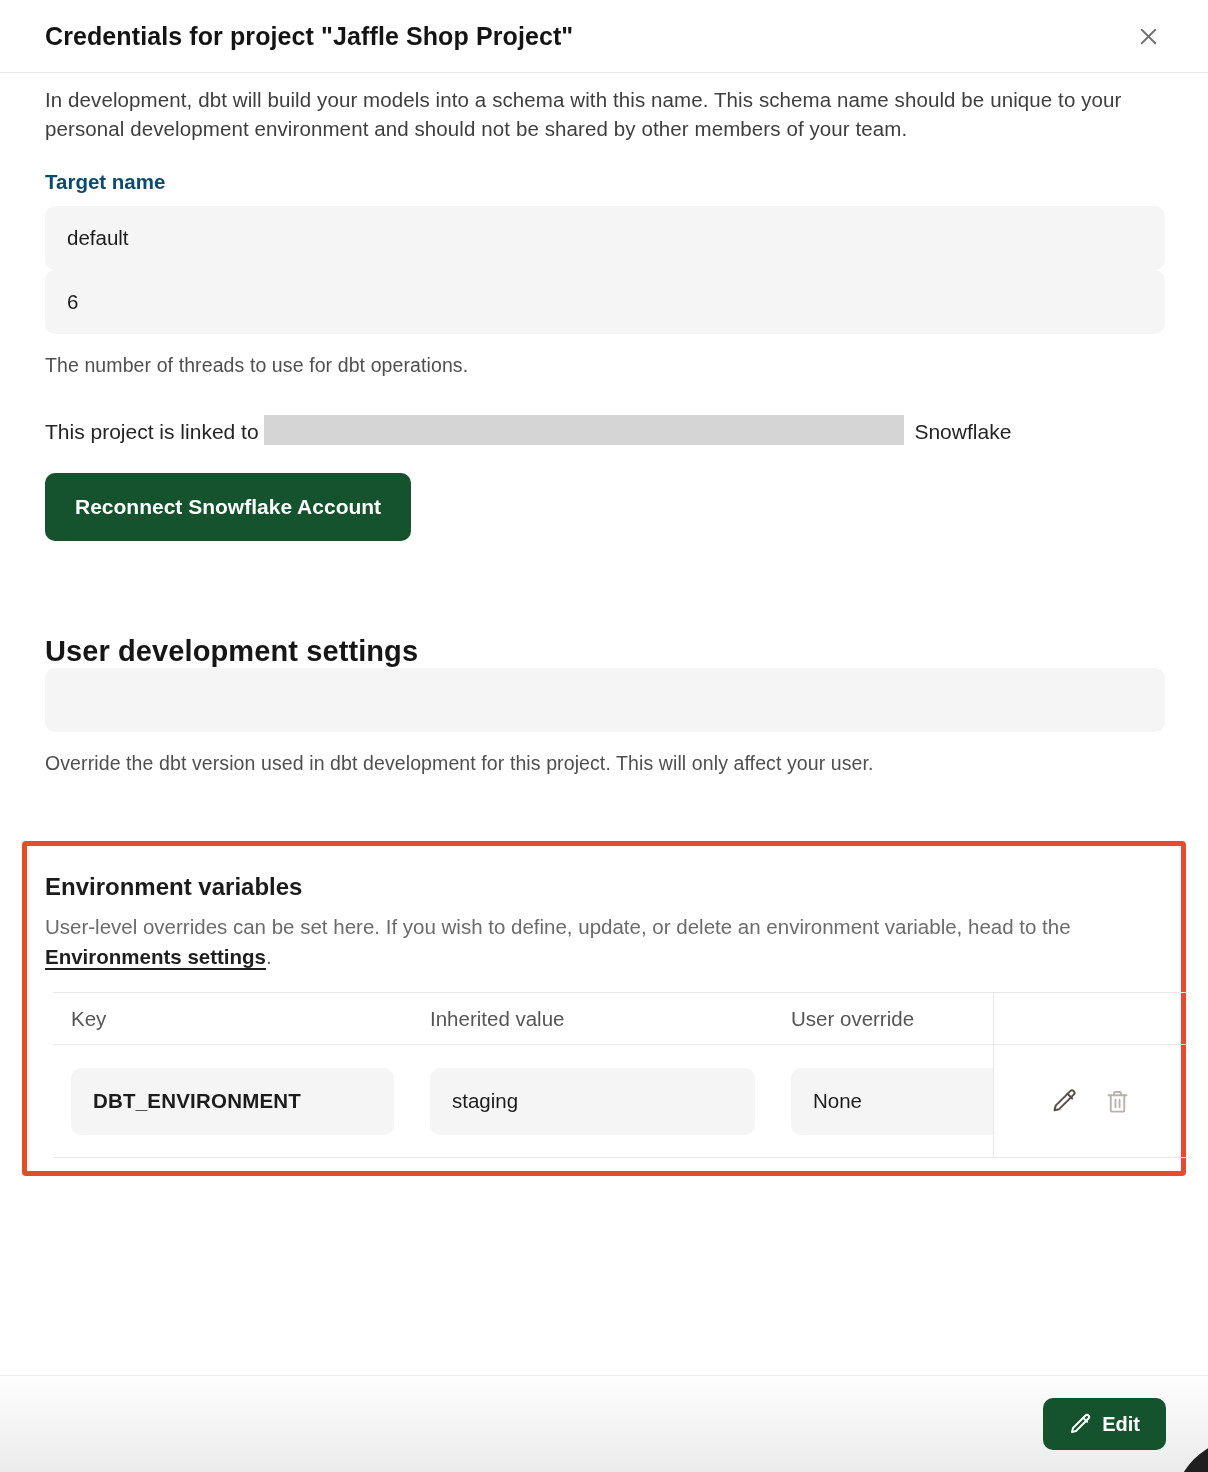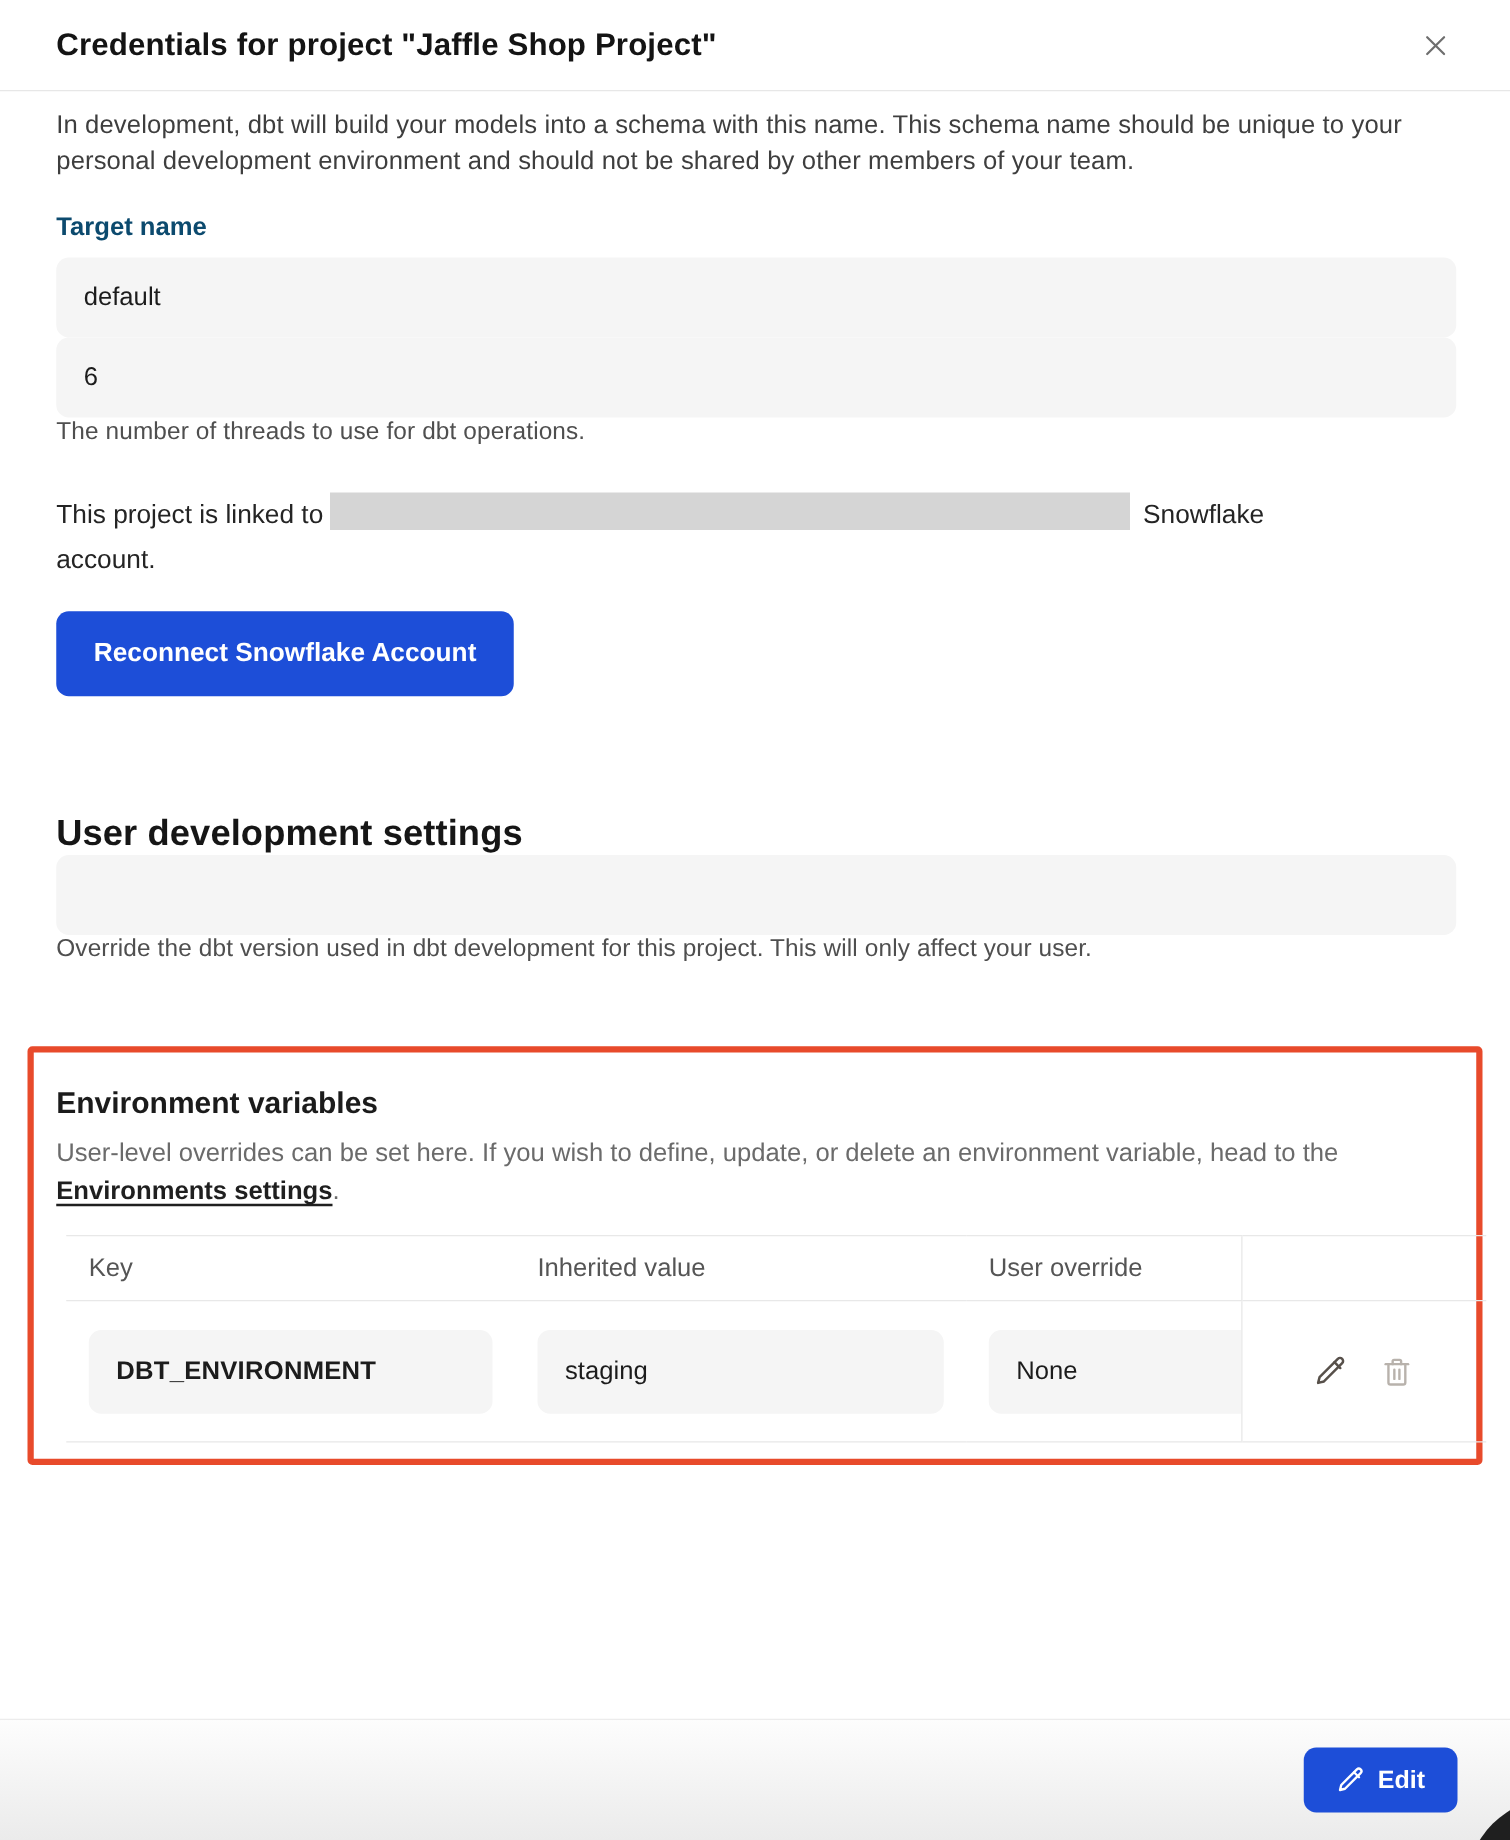--- a/index.html
+++ b/index.html
@@ -47,39 +47,39 @@
     background: #f5f5f5;
     border: none; border-radius: 10px;
     font-family: "Liberation Sans", sans-serif;
     font-size: 20.5px; color: #1c1c1c;
     padding: 0 22px;
     outline: none;
   }
 
   .helper {
     font-size: 19.5px; color: #4f4f4f; letter-spacing: .1px;
-    margin-top: 0;
+    margin-top: 20px;
   }
 
   .linked-text {
     margin-top: 37px;
     font-size: 21px; line-height: 36px; color: #242424;
   }
   .redaction-bar {
     display: inline-block;
     width: 640px; height: 30px;
     background: #d5d5d5;
     vertical-align: -6px;
     margin-right: 10px;
   }
   .linked-line2 { display: block; }
 
   .btn-dark {
     display: inline-flex; align-items: center; justify-content: center; gap: 10px;
-    background: #1d4ed8; color: #ffffff;
+    background: #14532d; color: #ffffff;
     border: none; border-radius: 10px;
     font-family: "Liberation Sans", sans-serif;
     font-size: 21px; font-weight: 700;
     cursor: pointer;
   }
   .reconnect-btn { margin-top: 23px; height: 68px; padding: 0 30px; }
 
   .section-heading {
     margin-top: 94px;
     font-size: 29px; font-weight: 700; color: #161616; letter-spacing: .1px;
@@ -185,21 +185,20 @@
 
   <label class="field-label">Target name</label>
   <input class="text-input" type="text" value="default" style="">
 
   <input class="text-input" type="text" value="6" style="">
   <div class="helper">The number of threads to use for dbt operations.</div>
 
   <p class="linked-text">
     <span>This project is linked to</span>
     <span class="redaction-bar"></span><span>Snowflake</span>
-    <span class="linked-line2">account.</span>
   </p>
 
   <button class="btn-dark reconnect-btn">
     <span>Reconnect Snowflake Account</span>
   </button>
 
   <h2 class="section-heading">User development settings</h2>
 
   <input class="text-input" type="text" value="" style="">
   <div class="helper">Override the dbt version used in dbt development for this project. This will only affect your user.</div>

